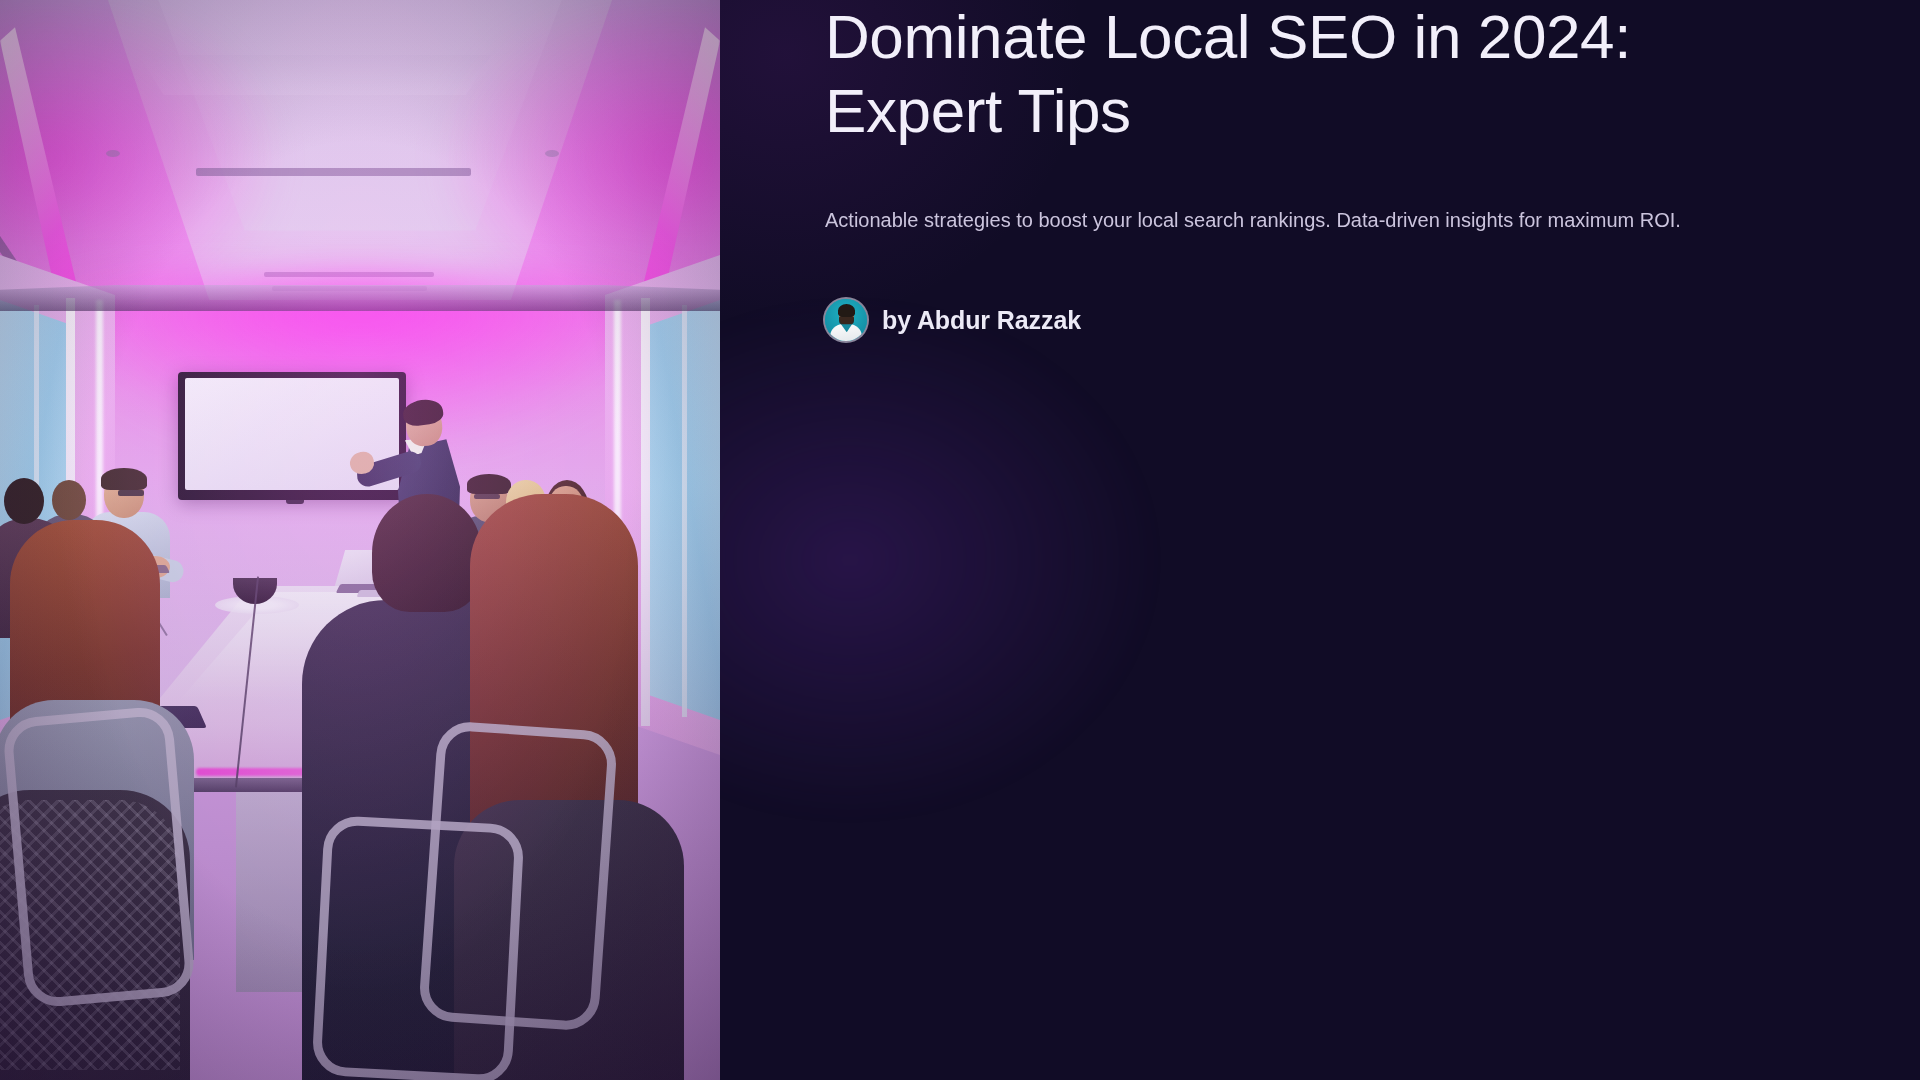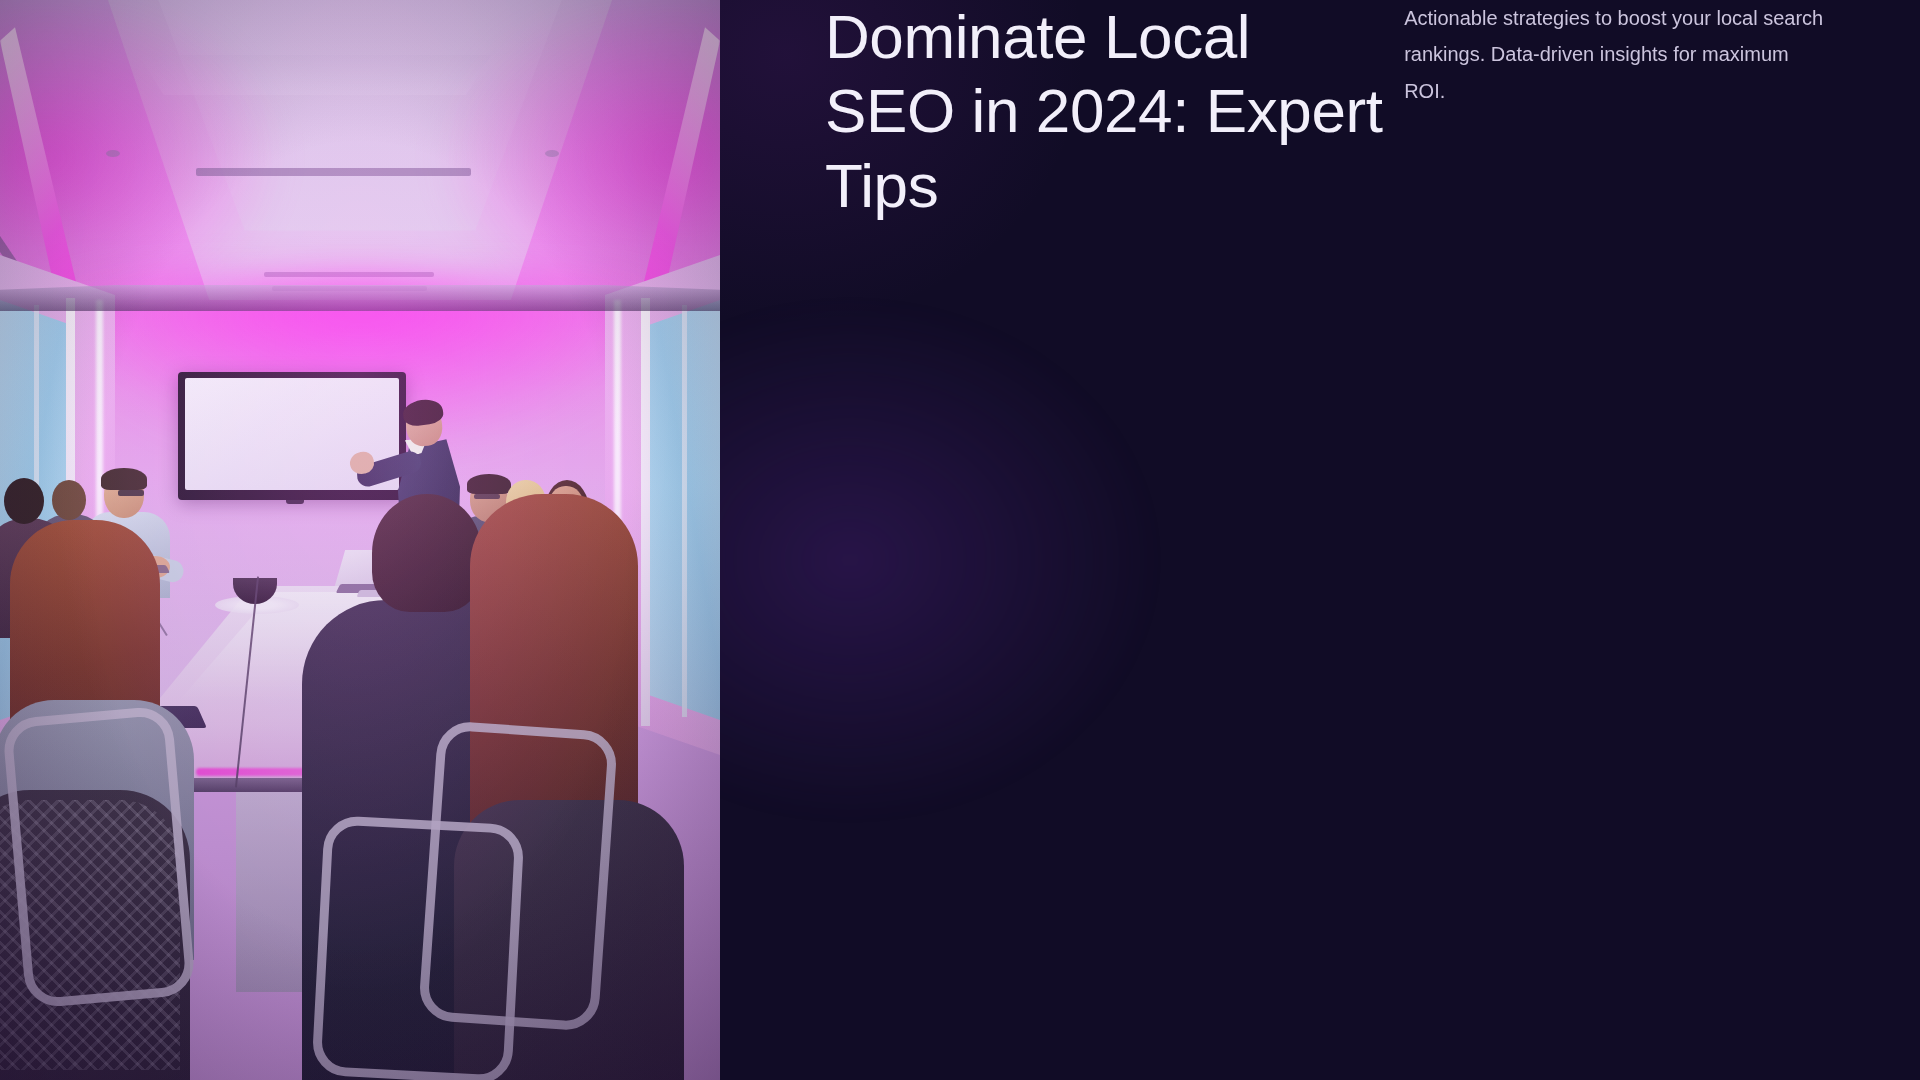--- a/index.html
+++ b/index.html
@@ -267,21 +267,21 @@
   .panel-glow-2 {
     position:absolute; left:-60px; top:-60px; width:420px; height:380px;
     background:radial-gradient(ellipse at 30% 30%, rgba(120,40,160,.16), rgba(120,40,160,0) 72%);
     pointer-events:none;
   }
 
   .content-inner {
     position:absolute;
     left:105px; top:0;
     width:1010px; height:1080px;
-    display:flex; justify-content:space-between;gap:11px;
+    display:flex; flex-direction:column; justify-content:flex-start;gap:11px;
   }
 
   .hero-title {
     font-size:62px;
     line-height:1.2;
     font-weight:300;
     letter-spacing:-0.4px;
     color:#f2effa;
     max-width:880px;
     margin-bottom:42px;
@@ -430,17 +430,28 @@
   <div class="content-panel">
     <div class="panel-glow"></div>
     <div class="panel-glow-2"></div>
 
     <div class="content-inner">
 
       <h1 class="hero-title">Dominate Local SEO in 2024: Expert Tips</h1>
 
       <p class="hero-subtitle">Actionable strategies to boost your local search rankings. Data-driven insights for maximum ROI.</p>
 
+      <div class="byline">
+        <div class="avatar" aria-label="Abdur Razzak portrait">
+          <span class="av-bg"></span>
+          <span class="av-shirt"></span>
+          <span class="av-face"></span>
+          <span class="av-beard"></span>
+          <span class="av-hair"></span>
+          <span class="av-collar"></span>
+        </div>
+        <span class="byline-text">by Abdur Razzak</span>
+      </div>
 
     </div>
   </div>
 
 </div>
 
 </body></html>

